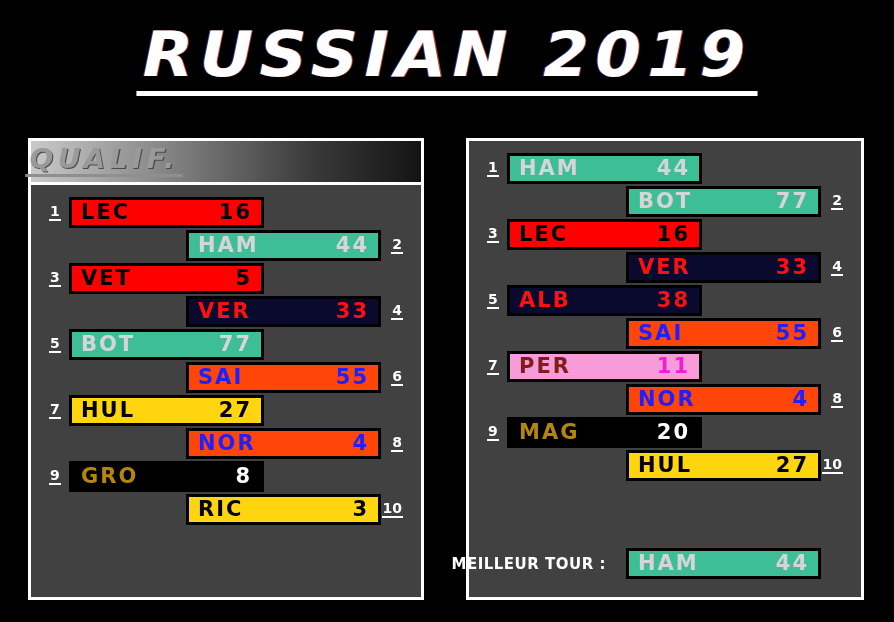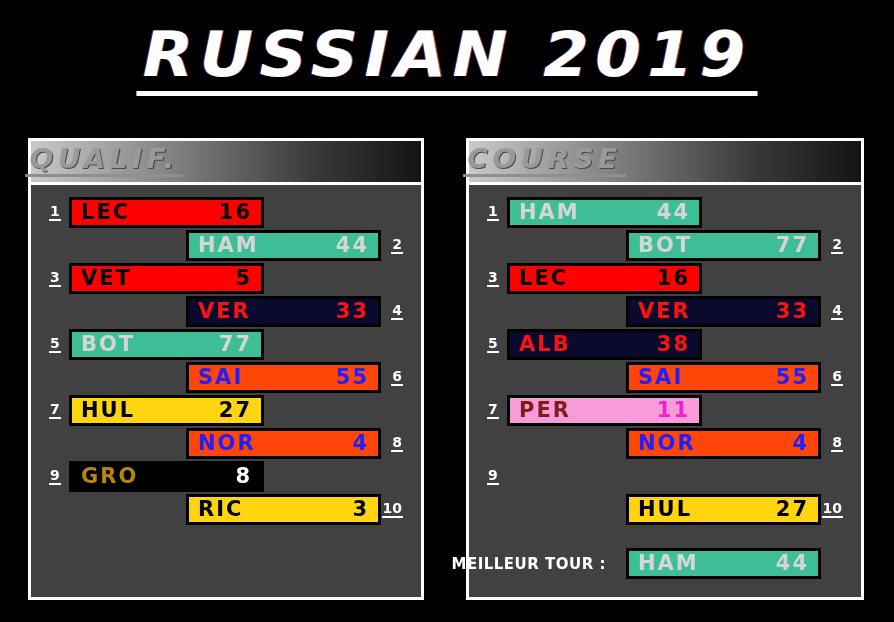--- a/index.html
+++ b/index.html
@@ -203,23 +203,20 @@
           <span class="pos">10</span>
           <div class="bar" style="background: rgb(255, 213, 16);">
             <span class="code" style="color: rgb(0, 0, 0);">RIC</span>
             <span class="num" style="color: rgb(0, 0, 0);">3</span>
           </div>
         </div>
       </div>
   </div>
 
   <div class="panel" id="panel-course">
-    <div class="panel-header">
-      <span class="panel-header-text">COURSE</span>
-    </div>
     <div class="panel-body" id="course-body">
         <div class="row left">
           <span class="pos">1</span>
           <div class="bar" style="background: rgb(61, 190, 150);">
             <span class="code" style="color: rgb(213, 213, 213);">HAM</span>
             <span class="num" style="color: rgb(213, 213, 213);">44</span>
           </div>
         </div>
         <div class="row right">
           <span class="pos">2</span>
@@ -265,20 +262,24 @@
         </div>
         <div class="row right">
           <span class="pos">8</span>
           <div class="bar" style="background: rgb(255, 69, 8);">
             <span class="code" style="color: rgb(32, 32, 255);">NOR</span>
             <span class="num" style="color: rgb(32, 32, 255);">4</span>
           </div>
         </div>
         <div class="row left">
           <span class="pos">9</span>
+          <div class="bar" style="background: rgb(0, 0, 0);">
+            <span class="code" style="color: rgb(180, 134, 11);">MAG</span>
+            <span class="num" style="color: rgb(255, 255, 255);">20</span>
+          </div>
         </div>
         <div class="row right">
           <span class="pos">10</span>
           <div class="bar" style="background: rgb(255, 213, 16);">
             <span class="code" style="color: rgb(0, 0, 0);">HUL</span>
             <span class="num" style="color: rgb(0, 0, 0);">27</span>
           </div>
         </div>
         <div class="fastest">
           <span class="fastest-label">MEILLEUR TOUR :</span>

